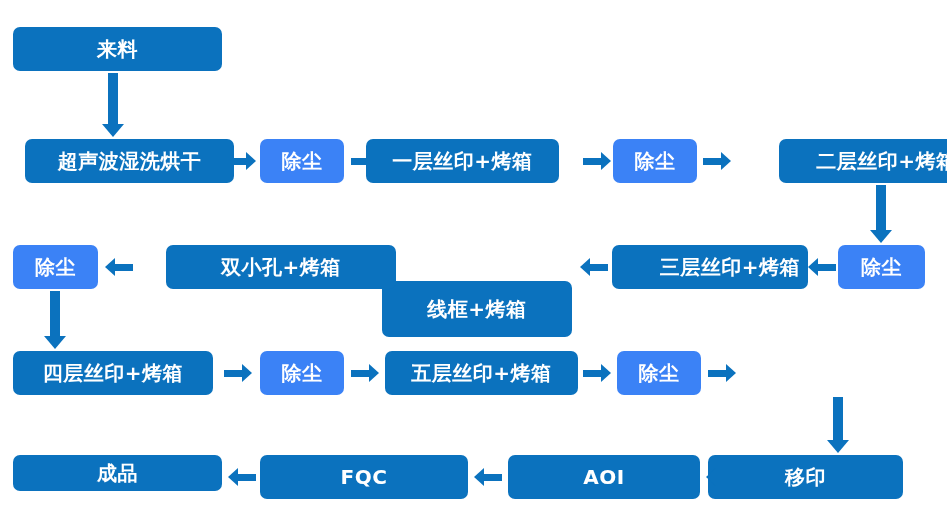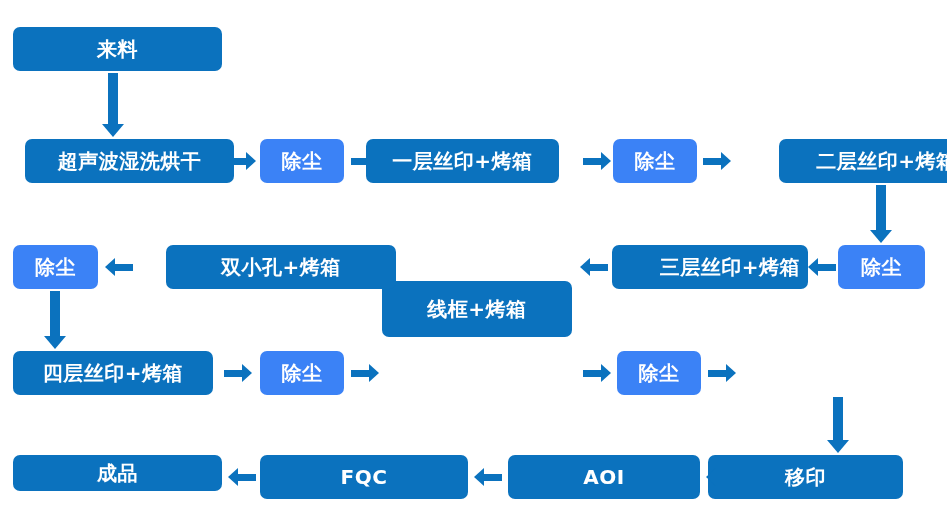--- a/index.html
+++ b/index.html
@@ -194,20 +194,23 @@
 
   <div class="node red" style="left:260px; top:351px; width:84px; height:44px;">
     <span class="label">除尘</span>
   </div>
 
   <div class="arrow h right" style="left:351px; top:361px; width:28px; height:24px;">
     <span class="stem"></span>
       <span class="head"></span>
   </div>
 
+  <div class="node blue" style="left:385px; top:351px; width:193px; height:44px;">
+    <span class="label">五层丝印+烤箱</span>
+  </div>
 
   <div class="arrow h right" style="left:583px; top:361px; width:28px; height:24px;">
     <span class="stem"></span>
       <span class="head"></span>
   </div>
 
   <div class="node red" style="left:617px; top:351px; width:84px; height:44px;">
     <span class="label">除尘</span>
   </div>
 

